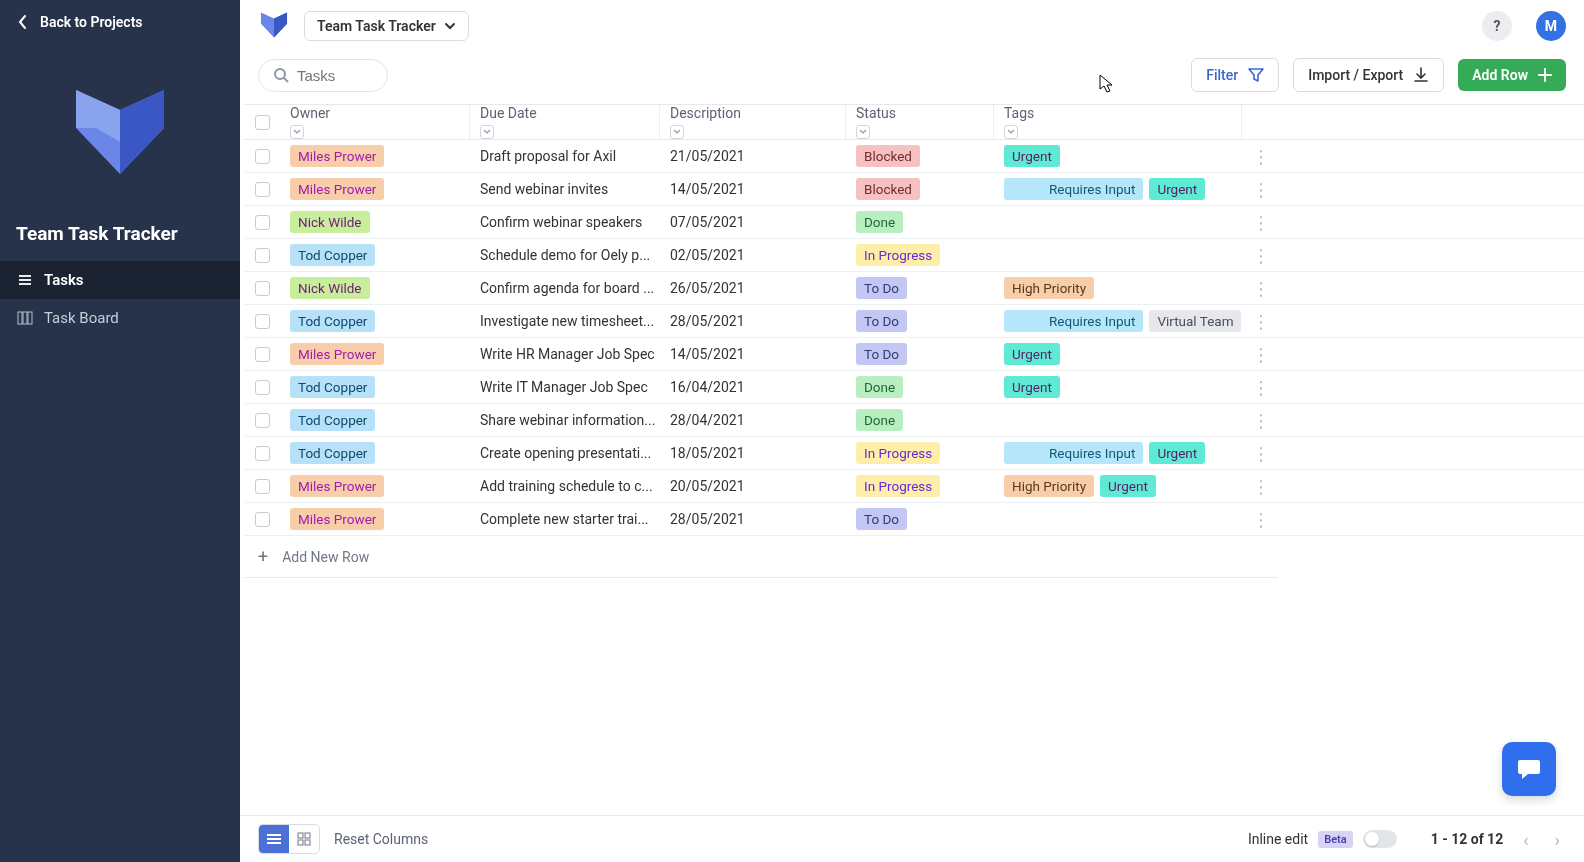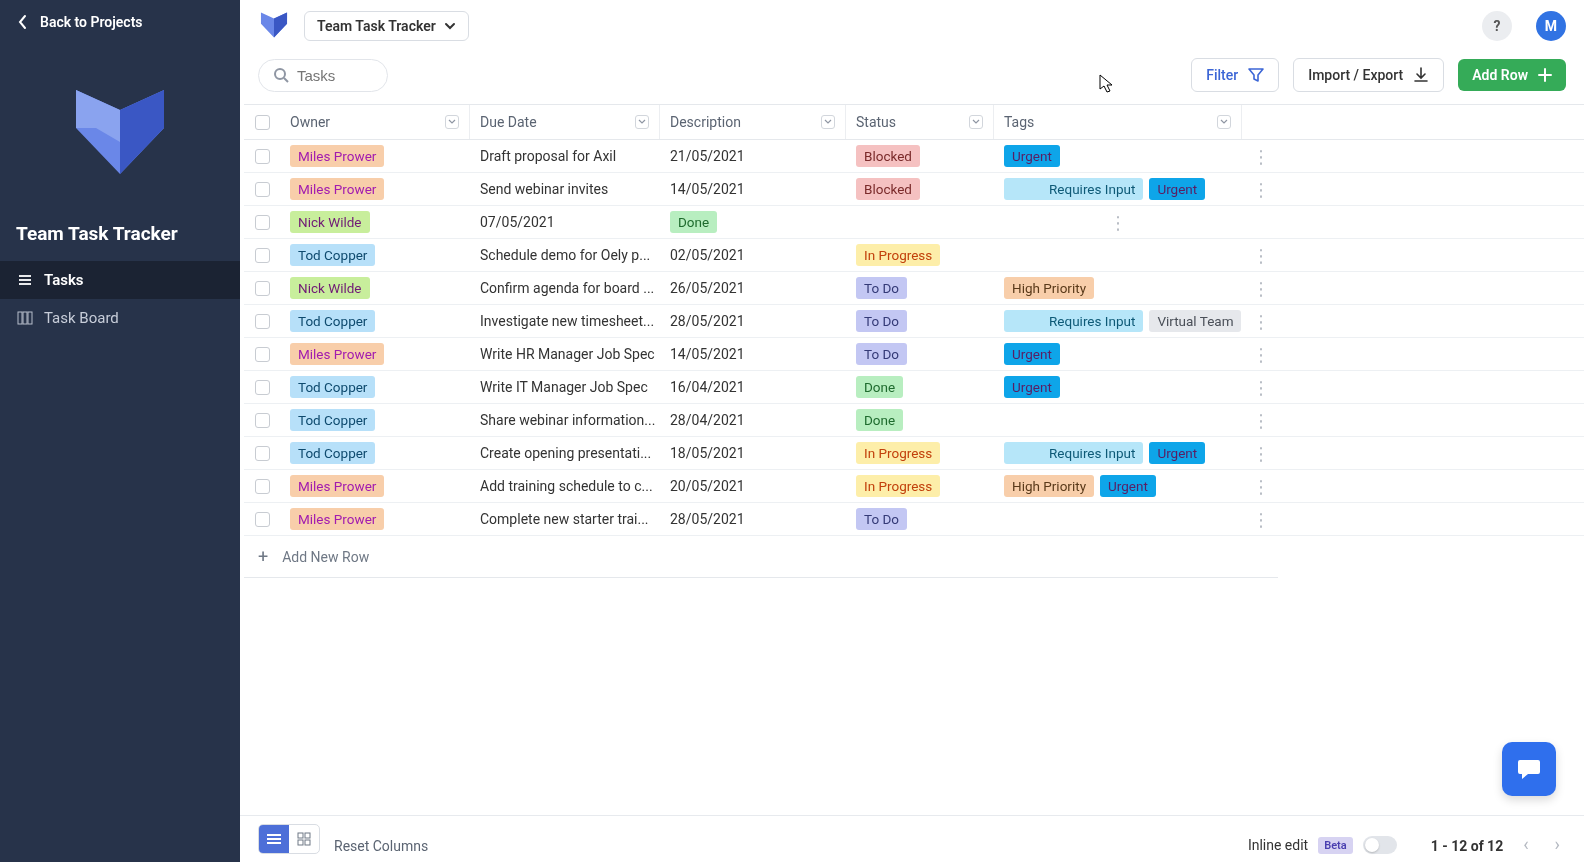--- a/index.html
+++ b/index.html
@@ -35,47 +35,47 @@
 .search input { border: none; outline: none; font-size: 15px; width: 70px; background: transparent; color: #333; }
 .toolbar .spacer { flex: 1; }
 .btn-outline { display: inline-flex; align-items: center; gap: 10px; border: 1px solid #d9dde3; border-radius: 6px; padding: 8px 14px; color: #3c66d6; cursor: pointer; font-weight: 500; }
 .btn-outline.dark { color: #333; }
 .btn-primary { display: inline-flex; align-items: center; gap: 10px; background: #35ab58; color: #fff; border-radius: 6px; padding: 8px 14px; cursor: pointer; font-weight: 600; }
 
 
 .table-wrap { flex: 1; overflow: auto; padding: 0 0 0 4px; }
 .grid { display: grid; grid-template-columns: 36px 190px 190px 186px 148px 248px 36px; align-items: center; }
 .header-row { border-top: 1px solid #e5e8ec; border-bottom: 1px solid #e5e8ec; color: #5b6472; font-size: 14px; height: 36px; }
-.header-cell { display: flex; align-items: center; justify-content: space-between; padding: 0 10px; height: 100%; border-right: 1px solid #eceef1; }
+.header-cell { display: flex; align-items: flex-start; justify-content: space-between; padding: 0 10px; height: 100%; border-right: 1px solid #eceef1; flex-direction: column; }
 .header-cell:last-child { border-right: none; }
 .col-menu { width: 14px; height: 14px; border: 1px solid #d2d6dc; border-radius: 3px; display: inline-flex; align-items: center; justify-content: center; font-size: 9px; color: #8f96a3; cursor: pointer; }
 .data-row { border-bottom: 1px solid #edf0f3; height: 33px; }
 .cell { padding: 0 10px; overflow: hidden; white-space: nowrap; text-overflow: ellipsis; display: flex; align-items: center; height: 100%; }
 .checkbox { width: 15px; height: 15px; border: 1px solid #c8ccd2; border-radius: 3px; margin: 0 auto; cursor: pointer; }
 
 .chip { display: inline-block; padding: 3px 8px; border-radius: 3px; font-size: 13.5px; margin-right: 6px; }
 .owner-miles { background: #f8ceaa; color: #a21caf; }
 .owner-nick { background: #c8ee9c; color: #701a75; }
 .owner-tod { background: #b7e0f9; color: #0e4a6e; }
 .status-blocked { background: #f5c1c1; color: #7a2a2a; }
 .status-done { background: #b8eec0; color: #1f6b2e; }
-.status-inprogress { background: #fdeea9; color: #c2410c; }
+.status-inprogress { background: #fdeea9; color: #6d28d9; }
 .status-todo { background: #c3c7f3; color: #343a77; }
-.tag-urgent { background: #0ea5e9; color: #5a1e63; }
+.tag-urgent { background: #5eead4; color: #5a1e63; }
 .tag-requires { background: #b6e6f9; color: #0e5a77; padding-left: 45px; }
 .tag-highpriority { background: #f8ceaa; color: #5a3a1a; padding-left: 8px; }
 .tag-virtual { background: #e6e8ec; color: #4a4f58; }
 
 .row-actions { color: #b5bac2; font-size: 18px; cursor: pointer; text-align: center; width: 100%; }
 
 .add-row-inline { display: flex; align-items: center; gap: 14px; padding: 10px 14px; color: #6f7885; cursor: pointer; border-bottom: 1px solid #e5e8ec; width: 1034px; }
 .add-row-inline .plus { font-size: 18px; }
 
 
-.footer { display: flex; align-items: flex-end; padding: 8px 18px; border-top: 1px solid #e7eaee; gap: 14px; }
+.footer { display: flex; align-items: center; padding: 8px 18px; border-top: 1px solid #e7eaee; gap: 14px; }
 .view-toggle { display: flex; border: 1px solid #d9dde3; border-radius: 5px; overflow: hidden; }
 .view-btn { width: 30px; height: 28px; display: inline-flex; align-items: center; justify-content: center; cursor: pointer; color: #6f7885; }
 .view-btn.active { background: #4d6fd8; color: #fff; }
 .reset-cols { color: #5b6472; cursor: pointer; }
 .footer .spacer { flex: 1; }
 .inline-edit { display: flex; align-items: center; gap: 10px; color: #333; }
 .beta { background: #d7d3f2; color: #4a3fb0; font-size: 11px; padding: 2px 6px; border-radius: 3px; font-weight: 600; }
 .toggle { width: 34px; height: 18px; border-radius: 10px; background: #e2e5ea; position: relative; cursor: pointer; }
 .toggle::after { content: ""; position: absolute; left: 2px; top: 2px; width: 14px; height: 14px; border-radius: 50%; background: #fff; box-shadow: 0 1px 2px rgba(0,0,0,.2); }
 .page-count { font-weight: 700; margin-left: 20px; }
@@ -279,20 +279,21 @@
               <span class="row-actions">⋮</span>
             </div>
           </div>
           <div class="grid data-row">
             <div class="cell" style="justify-content:center">
               <div class="checkbox"></div>
             </div>
             <div class="cell">
               <span class="chip owner-nick">Nick Wilde</span>
             </div>
+            <div class="cell">Confirm webinar speakers</div>
             <div class="cell">07/05/2021</div>
             <div class="cell">
               <span class="chip status-done">Done</span>
             </div>
             <div class="cell"></div>
             <div class="cell">
               <span class="row-actions">⋮</span>
             </div>
           </div>
           <div class="grid data-row">

